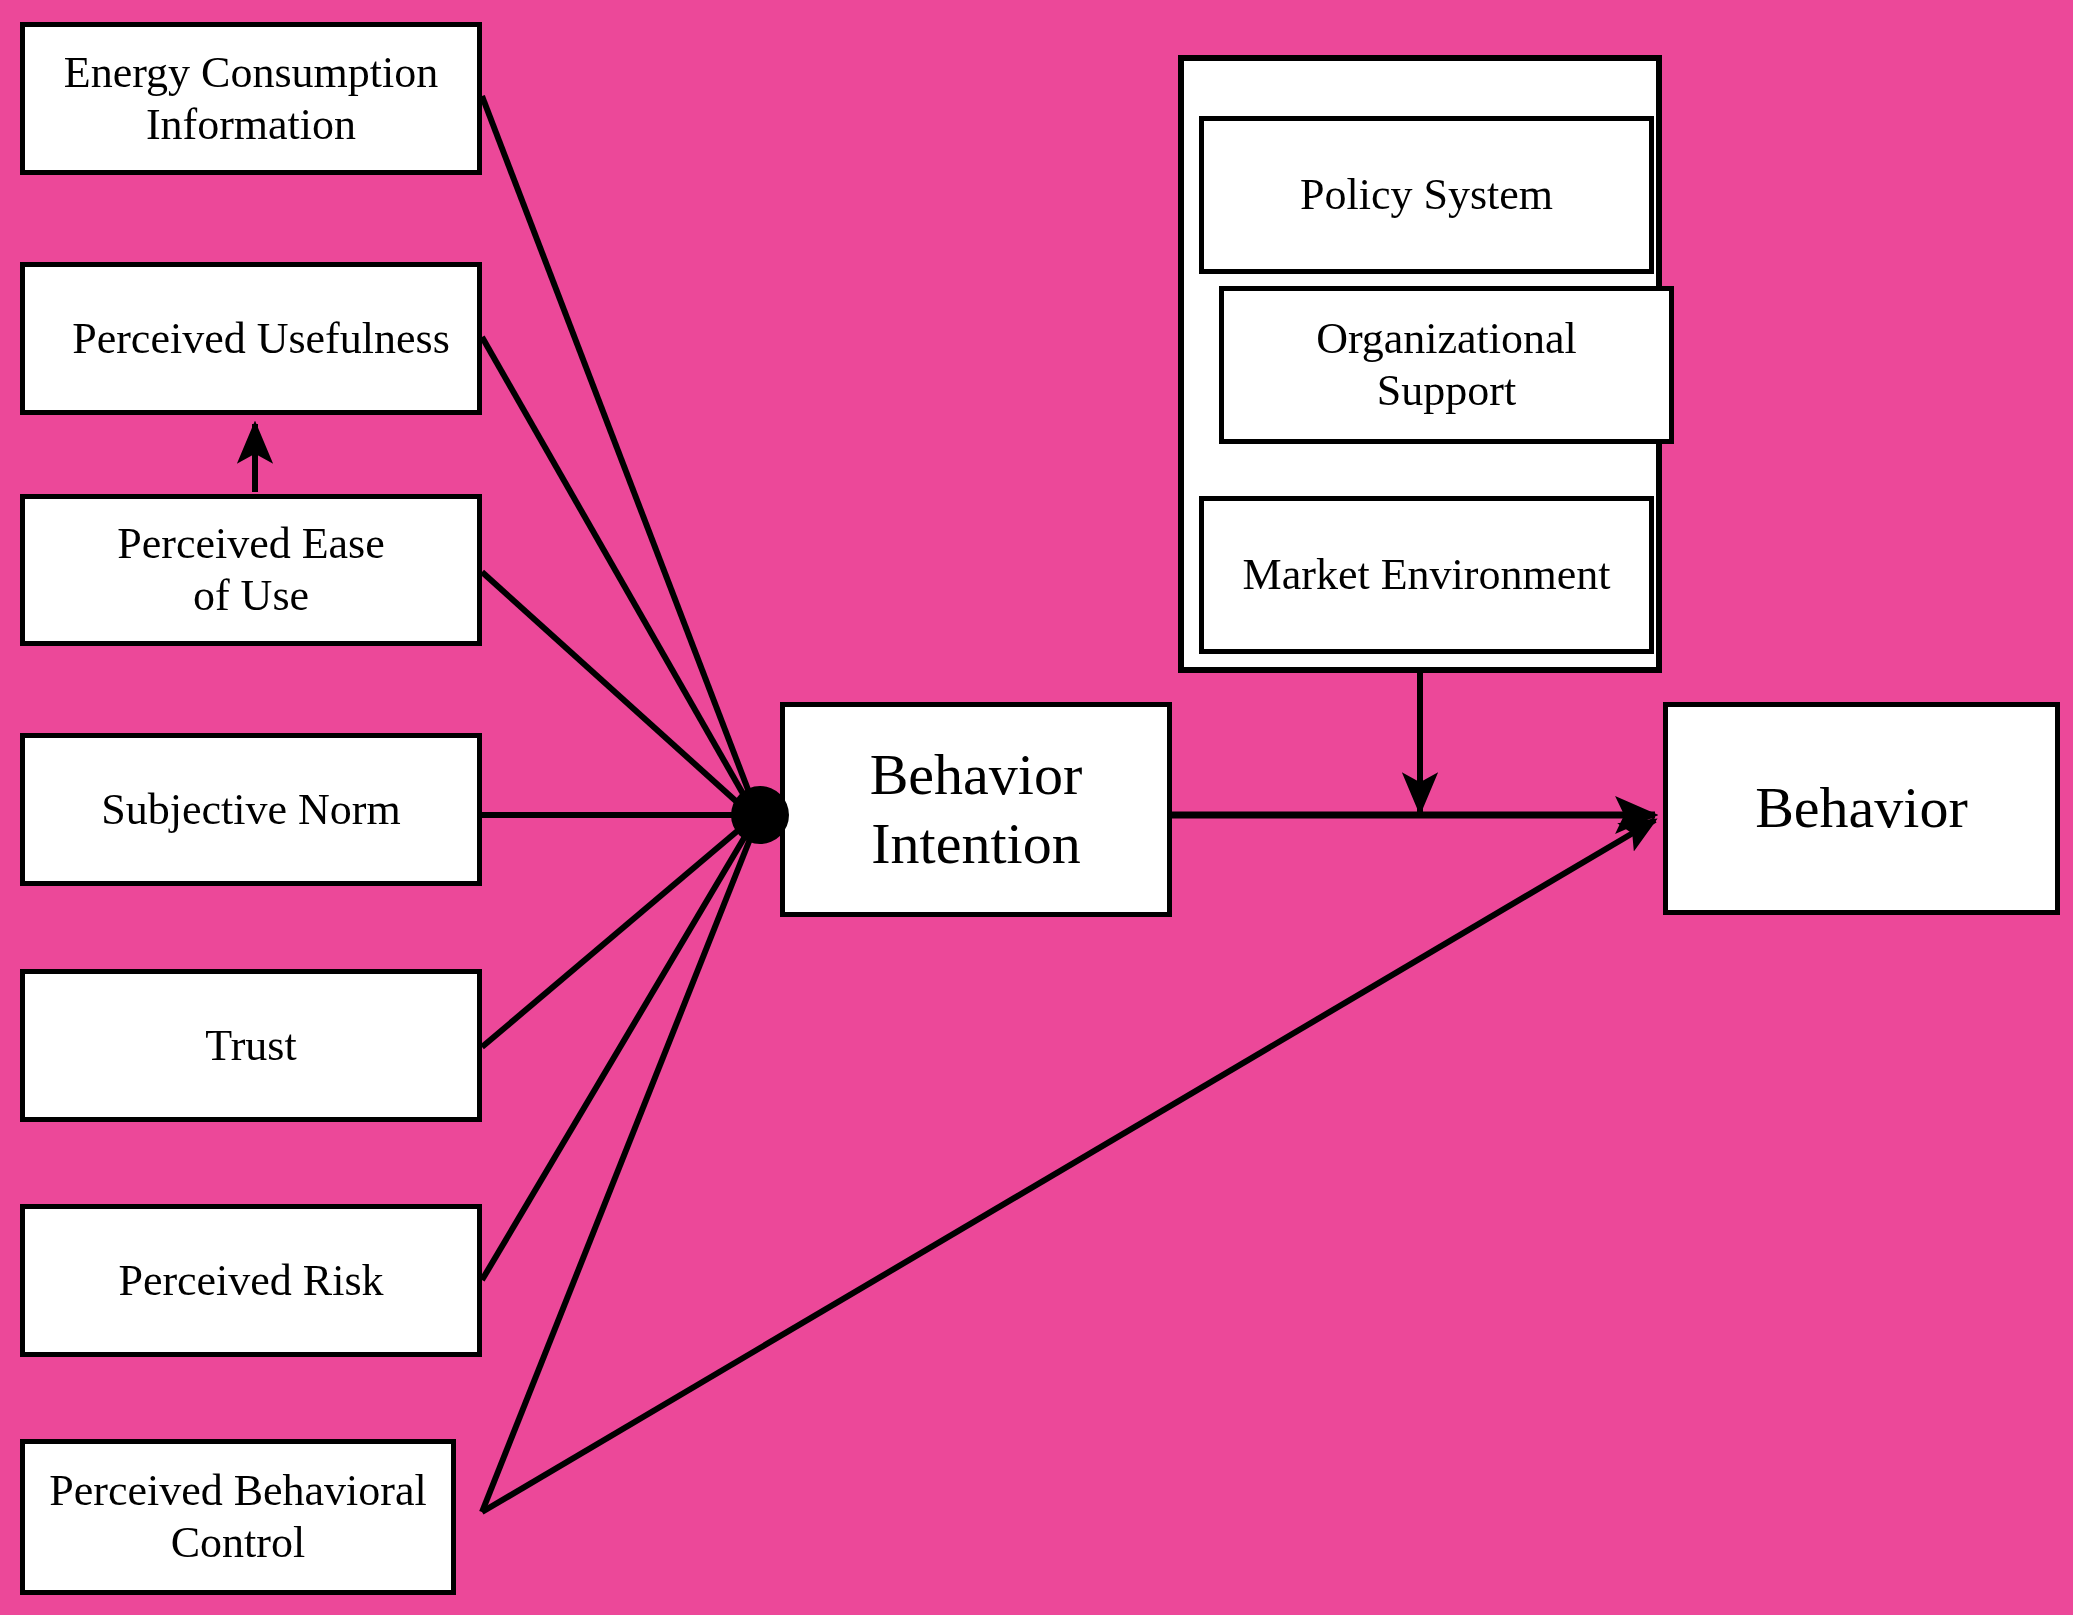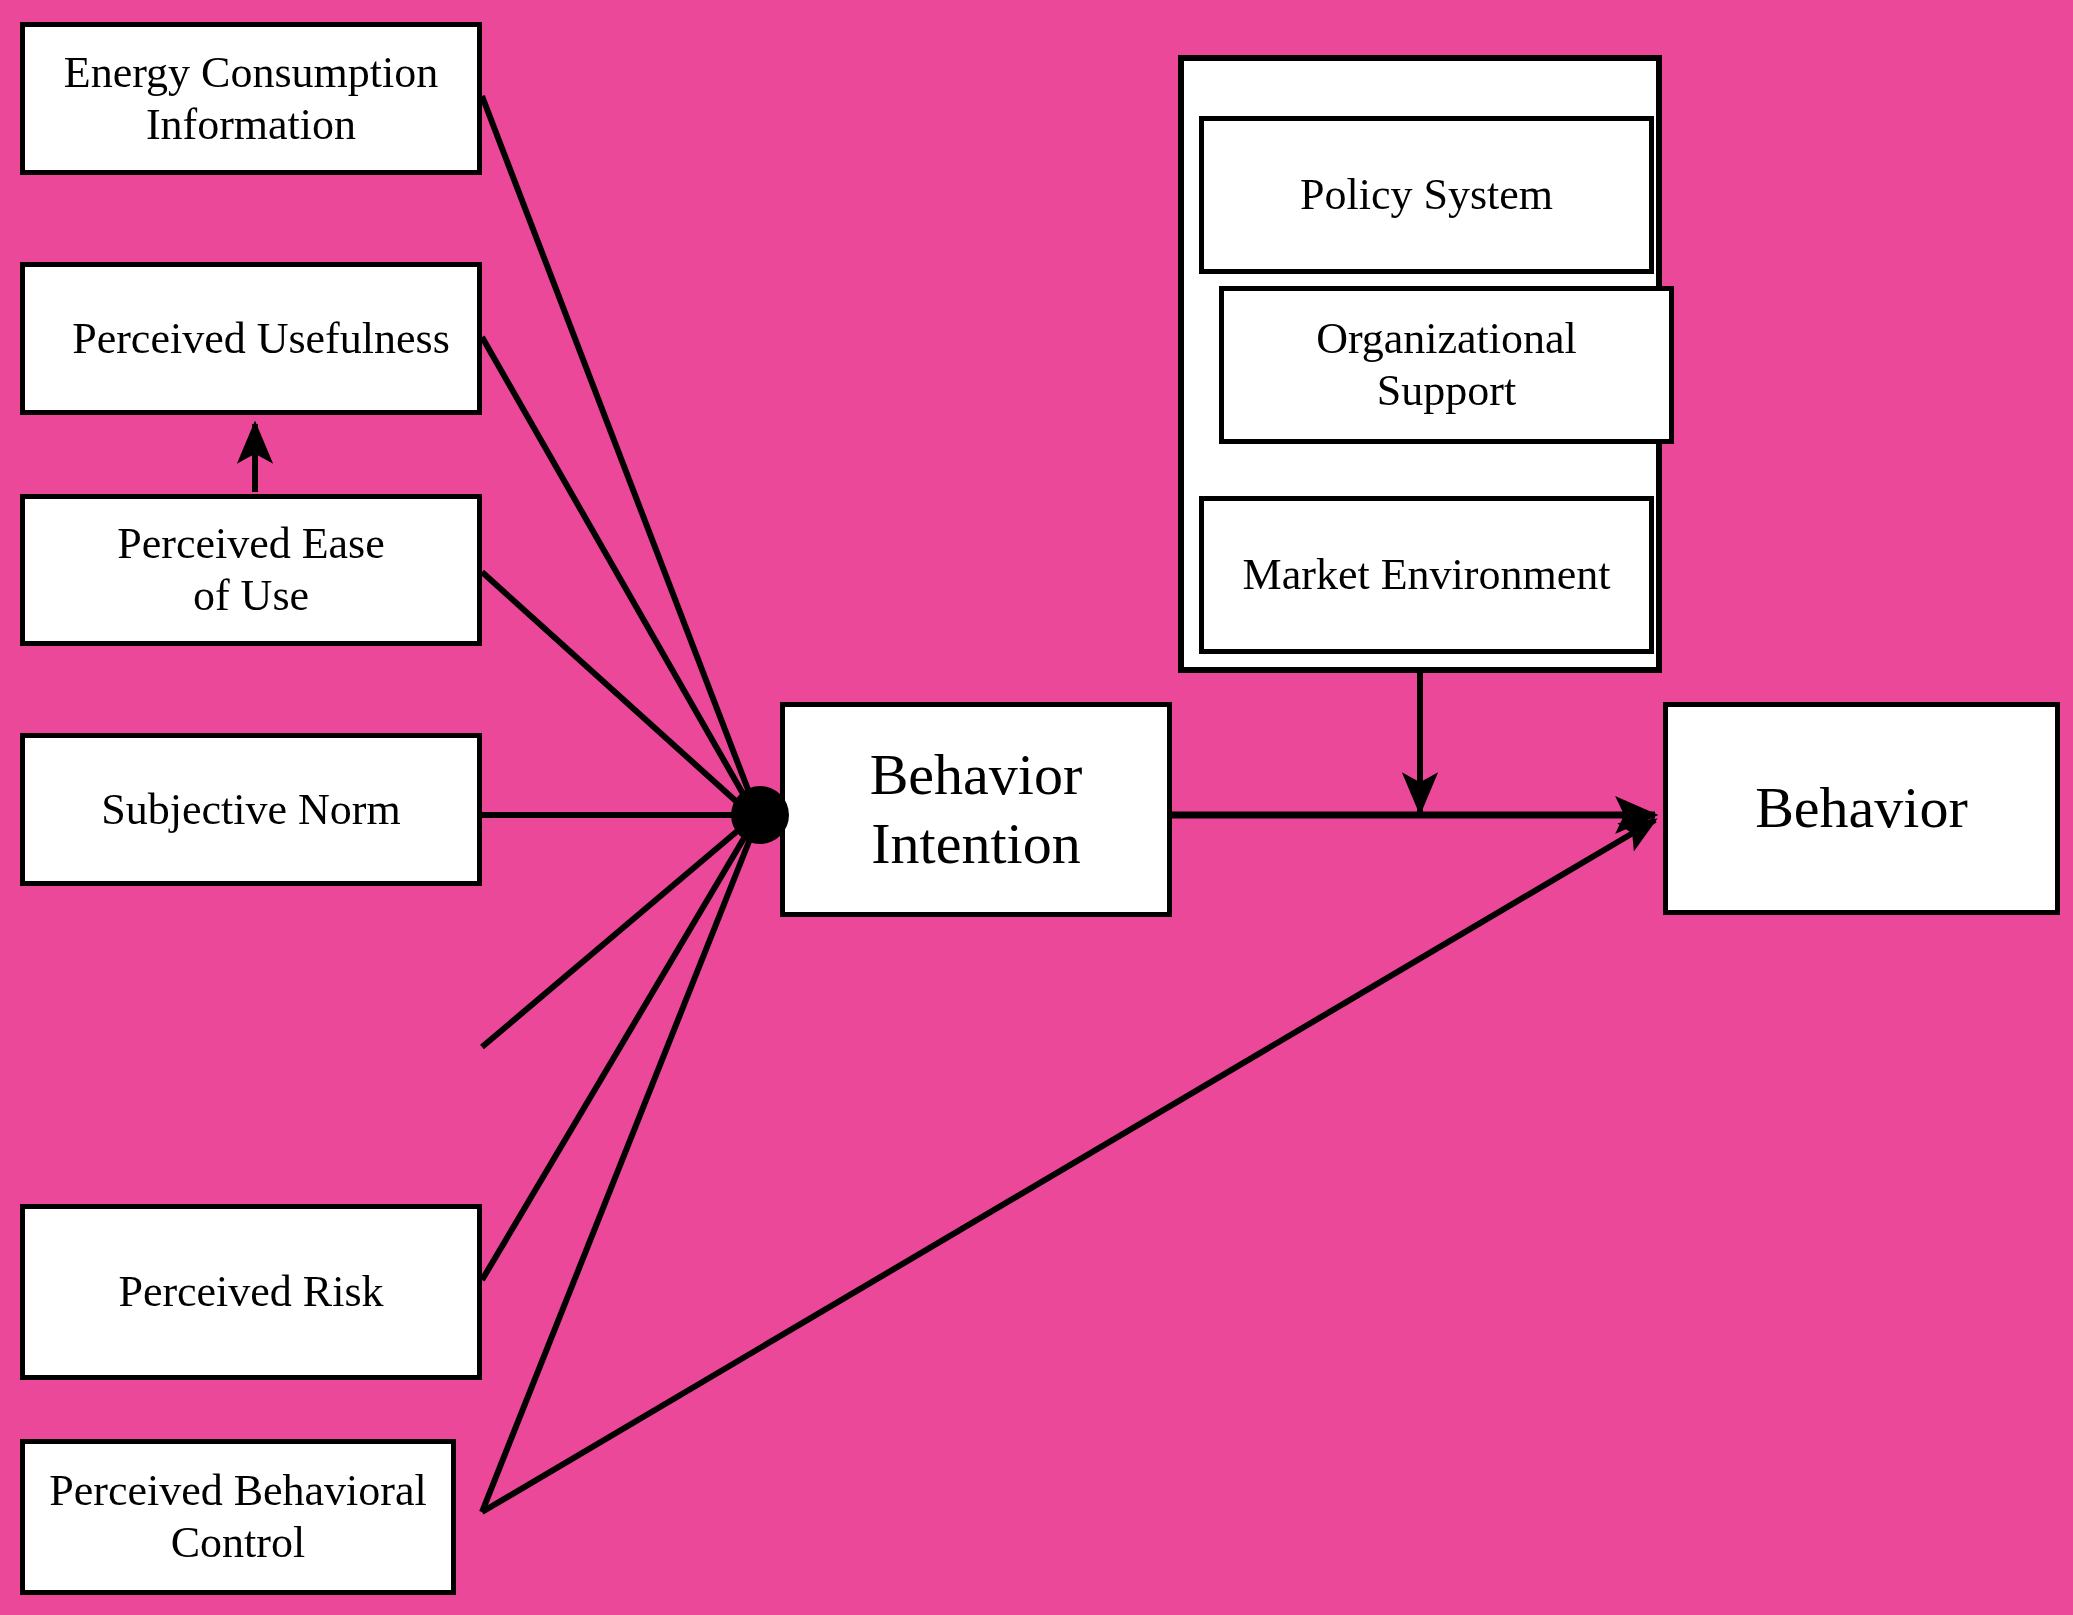--- a/index.html
+++ b/index.html
@@ -105,22 +105,25 @@
 
   <div class="node size-reg" style="left:20px; top:494px; width:462px; height:152px;">
     <span class="lbl">Perceived Ease
 of  Use</span>
   </div>
 
   <div class="node size-reg" style="left:20px; top:733px; width:462px; height:153px;">
     <span class="lbl">Subjective Norm</span>
   </div>
 
+  <div class="node size-reg" style="left:20px; top:969px; width:462px; height:153px;">
+    <span class="lbl">Trust</span>
+  </div>
 
-  <div class="node size-reg" style="left:20px; top:1204px; width:462px; height:176px;">
+  <div class="node size-reg" style="left:20px; top:1204px; width:462px; height:153px;">
     <span class="lbl">Perceived Risk</span>
   </div>
 
   <div class="node size-reg" style="left:20px; top:1439px; width:436px; height:156px;">
     <span class="lbl">Perceived Behavioral
 Control</span>
   </div>
 
   <div id="hub" style="left:731px; top:786px;"></div>
 

